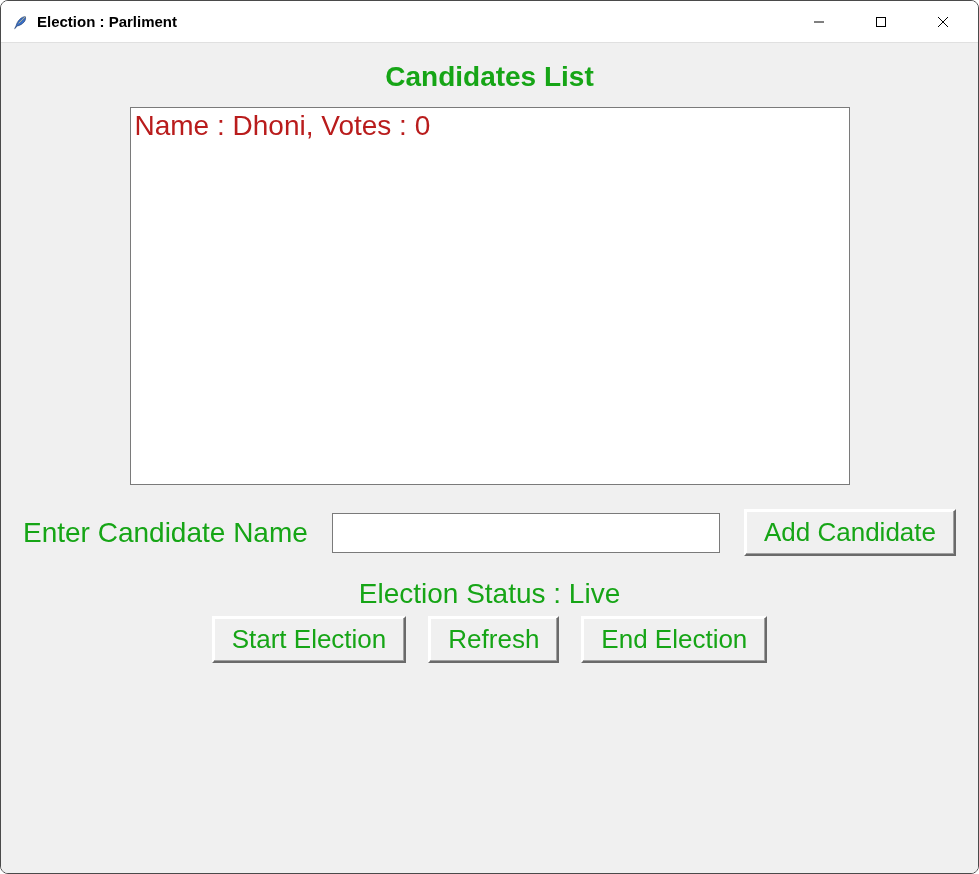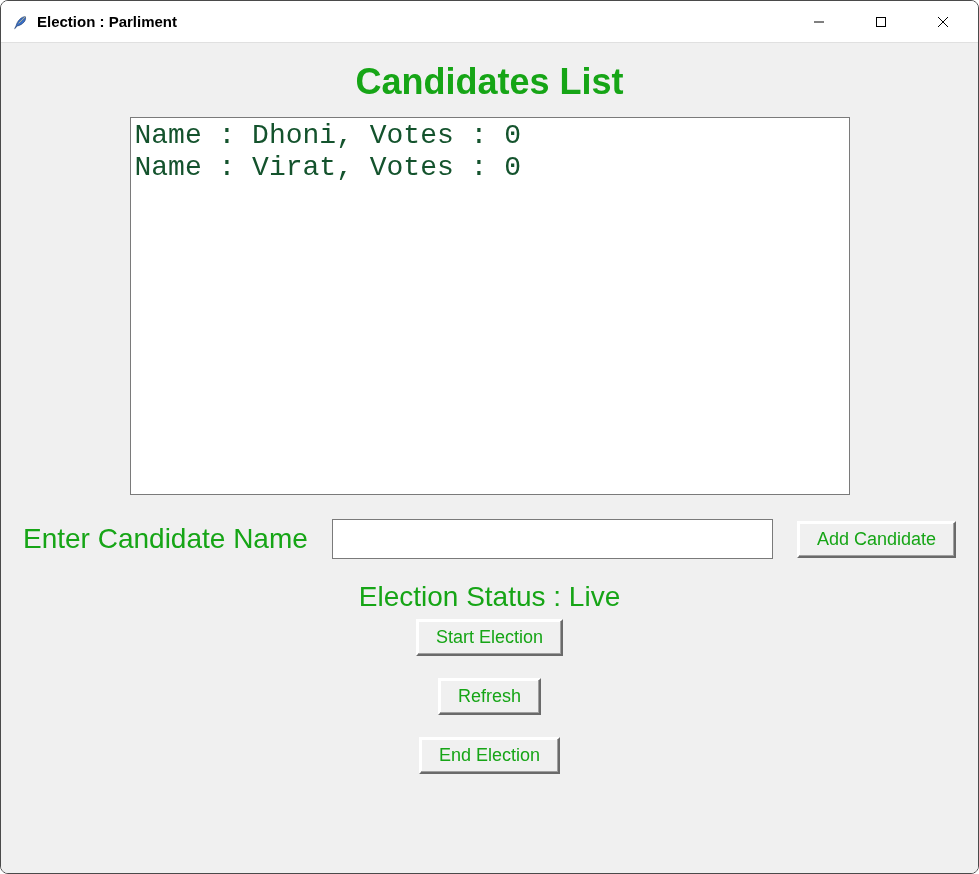--- a/index.html
+++ b/index.html
@@ -57,38 +57,38 @@
     .client {
       flex:1;
       background: #f0f0f0;
       display:flex;
       flex-direction: column;
       align-items: center;
       padding: 12px 12px 20px 12px;
     }
     .heading {
       color: #16a516;
-      font-size: 36px;
+      font-size: 28px;
       font-weight: 700;
       margin: 6px 0 14px 0;
       text-align:left;
     }
     .listbox {
       width: 720px;
       height: 378px;
       background: #ffffff;
       border: 1px solid #7a7a7a;
       padding: 2px 4px;
       overflow: auto;
       margin-bottom: 24px;
     }
     .listbox .row {
-      color: #14532d;
+      color: #b91c1c;
       font-size: 28px;
-      font-family: Liberation Mono, monospace;
+      font-family: Liberation Sans, sans-serif;
       line-height: 1.15;
       white-space: pre;
       cursor: default;
     }
     .form-row {
       display:flex;
       align-items:center;
       width: 100%;
       padding: 0 10px;
       gap: 24px;
@@ -110,34 +110,33 @@
     }
     .btn {
       background: #f0f0f0;
       border: 2px solid #888;
       border-top-color:#fff;
       border-left-color:#fff;
       border-right-color:#6a6a6a;
       border-bottom-color:#6a6a6a;
       box-shadow: inset -1px -1px 0 #a0a0a0, inset 1px 1px 0 #ffffff;
       color:#16a516;
-      font-size: 18px;
+      font-size: 26px;
       padding: 6px 18px;
       cursor:pointer;
       font-family: inherit;
     }
     .status {
       color:#16a516;
       font-size: 28px;
       margin-bottom: 6px;
       text-align:center;
     }
     .stack {
       display:flex;
-      flex-direction:column;
       align-items:center;
       gap: 22px;
     }
   </style>
 </head>
 <body>
 
 <div class="window">
   <div class="titlebar">
     <span class="app-icon">
@@ -165,21 +164,20 @@
           </svg>
       </button>
     </div>
   </div>
 
   <div class="client">
     <div class="heading">Candidates List</div>
 
     <div class="listbox">
       <div class="row">Name : Dhoni, Votes : 0</div>
-      <div class="row">Name : Virat, Votes : 0</div>
     </div>
 
     <div class="form-row">
       <span class="lbl">Enter Candidate Name</span>
       <input type="text" value="" style="">
       <button class="btn">Add Candidate</button>
     </div>
 
     <div class="status">Election Status : Live</div>
 

